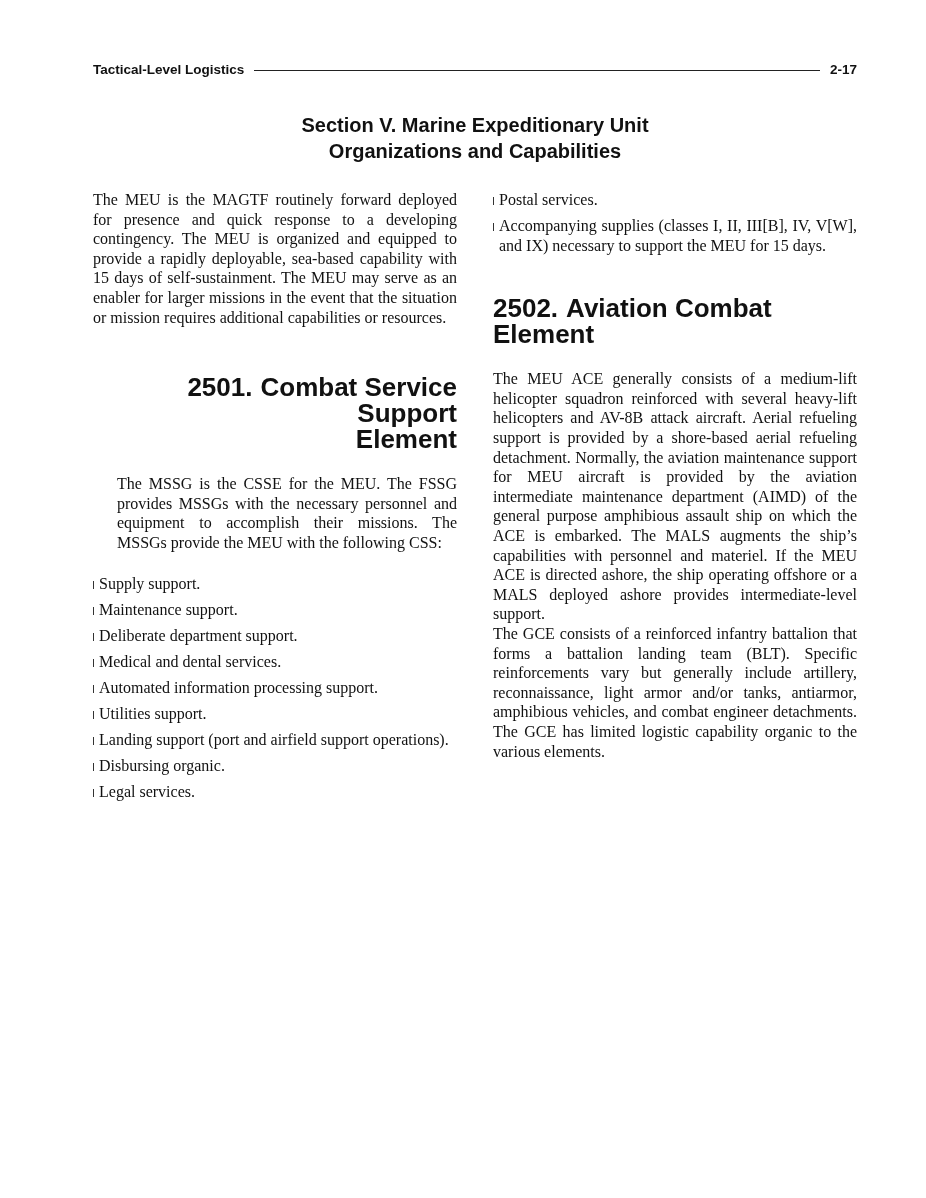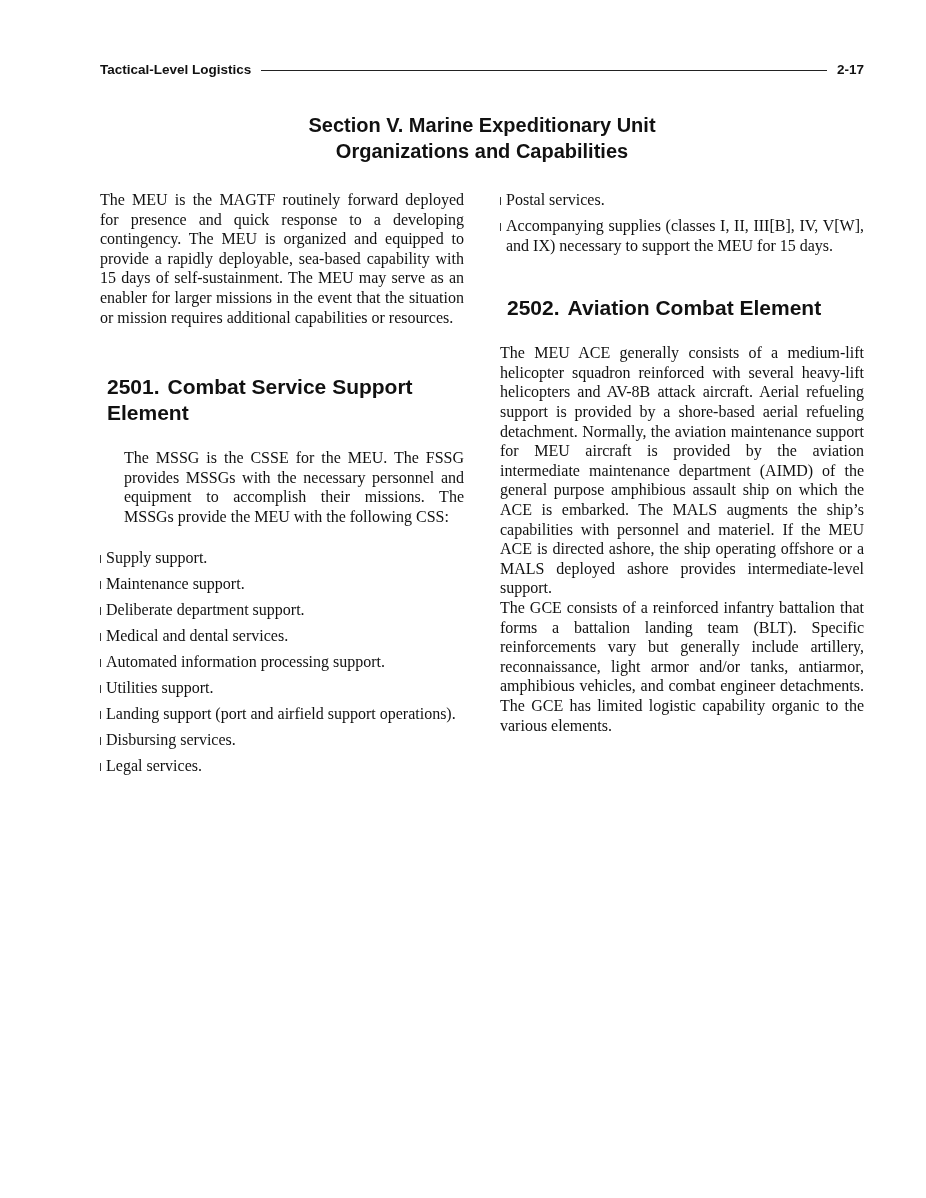--- a/index.html
+++ b/index.html
@@ -1,37 +1,37 @@
 <!DOCTYPE html>
 <html><head>
   <meta charset="utf-8">
   <style>
     html, body { margin: 0; padding: 0; background: #ffffff; }
     body { width: 926px; height: 1198px; position: relative; overflow: hidden; color: #111; }
-    .page { position: absolute; left: 10px; top: 0; width: 822px; height: 1198px; }
+    .page { position: absolute; left: 3px; top: 0; width: 822px; height: 1198px; }
 
     .running-header {
       position: absolute; left: 90px; top: 60px; width: 764px; height: 18px;
       display: flex; align-items: center;
       font-family: "Liberation Sans", sans-serif; font-weight: bold; font-size: 13.5px;
     }
     .running-header .rule { flex: 1; height: 0; border-top: 1px solid #222; margin: 0 10px; position: relative; top: 1px; }
 
     .section-title {
       position: absolute; left: 0; top: 112px; width: 944px; text-align: center;
       font-family: "Liberation Sans", sans-serif; font-weight: bold; font-size: 20px; line-height: 26px;
     }
 
     .col { position: absolute; width: 364px; font-family: "Liberation Serif", serif; font-size: 16px; line-height: 19.6px; }
     .col.left { left: 90px; }
     .col.right { left: 490px; }
 
     .para { text-align: justify; margin: 0; hyphens: manual; }
 
-    .h2 { font-family: "Liberation Sans", sans-serif; font-weight: bold; font-size: 21px; line-height: 26px; margin: 7px; }
+    .h2 { font-family: "Liberation Sans", sans-serif; font-weight: bold; font-size: 26px; line-height: 26px; margin: 0; }
     .h2 .num { margin-right: 8px; }
 
     ul.bullets { list-style: none; margin: 0; padding: 0; }
     ul.bullets li { position: relative; padding-left: 6px; margin: 0 0 6.5px 0; text-align: justify; }
     ul.bullets li .bullet {
       position: absolute; left: 0; top: 7px; width: 1px; height: 8px; background: #333;
     }
   </style>
 </head>
 <body>
@@ -45,36 +45,36 @@
   </div>
 
   <div class="section-title">
     <div>Section V. Marine Expeditionary Unit</div>
     <div>Organizations and Capabilities</div>
   </div>
 
   <div class="col left" style="top:190px;">
     <p class="para">The MEU is the MAGTF routinely forward deployed for presence and quick response to a developing contingency. The MEU is organized and equipped to provide a rapidly deployable, sea-based capability with 15 days of self-sustainment. The MEU may serve as an enabler for larger missions in the event that the situation or mission requires additional capabilities or resources.</p>
 
-    <h2 class="h2" style="margin-top:47px;">
+    <h2 class="h2" style="margin-top:47px;text-align:right;">
       <span class="num">2501.</span><span>Combat Service Support</span><br>
       <span>Element</span>
     </h2>
 
     <p class="para" style="margin-top:22px;margin-left:24px;">The MSSG is the CSSE for the MEU. The FSSG provides MSSGs with the necessary personnel and equipment to accomplish their missions. The MSSGs provide the MEU with the following CSS:</p>
 
     <ul class="bullets" style="margin-top:21px;">
       <li><span class="bullet"></span><span>Supply support.</span></li>
       <li><span class="bullet"></span><span>Maintenance support.</span></li>
       <li><span class="bullet"></span><span>Deliberate department support.</span></li>
       <li><span class="bullet"></span><span>Medical and dental services.</span></li>
       <li><span class="bullet"></span><span>Automated information processing support.</span></li>
       <li><span class="bullet"></span><span>Utilities support.</span></li>
       <li><span class="bullet"></span><span>Landing support (port and airfield support operations).</span></li>
-      <li><span class="bullet"></span><span>Disbursing services.</span></li>
+      <li><span class="bullet"></span><span>Disbursing organic.</span></li>
       <li><span class="bullet"></span><span>Legal services.</span></li>
     </ul>
   </div>
 
   <div class="col right" style="top:190px;">
     <ul class="bullets">
       <li><span class="bullet"></span><span>Postal services.</span></li>
       <li><span class="bullet"></span><span>Accompanying supplies (classes I, II, III[B], IV, V[W], and IX) necessary to support the MEU for 15 days.</span></li>
     </ul>
 

